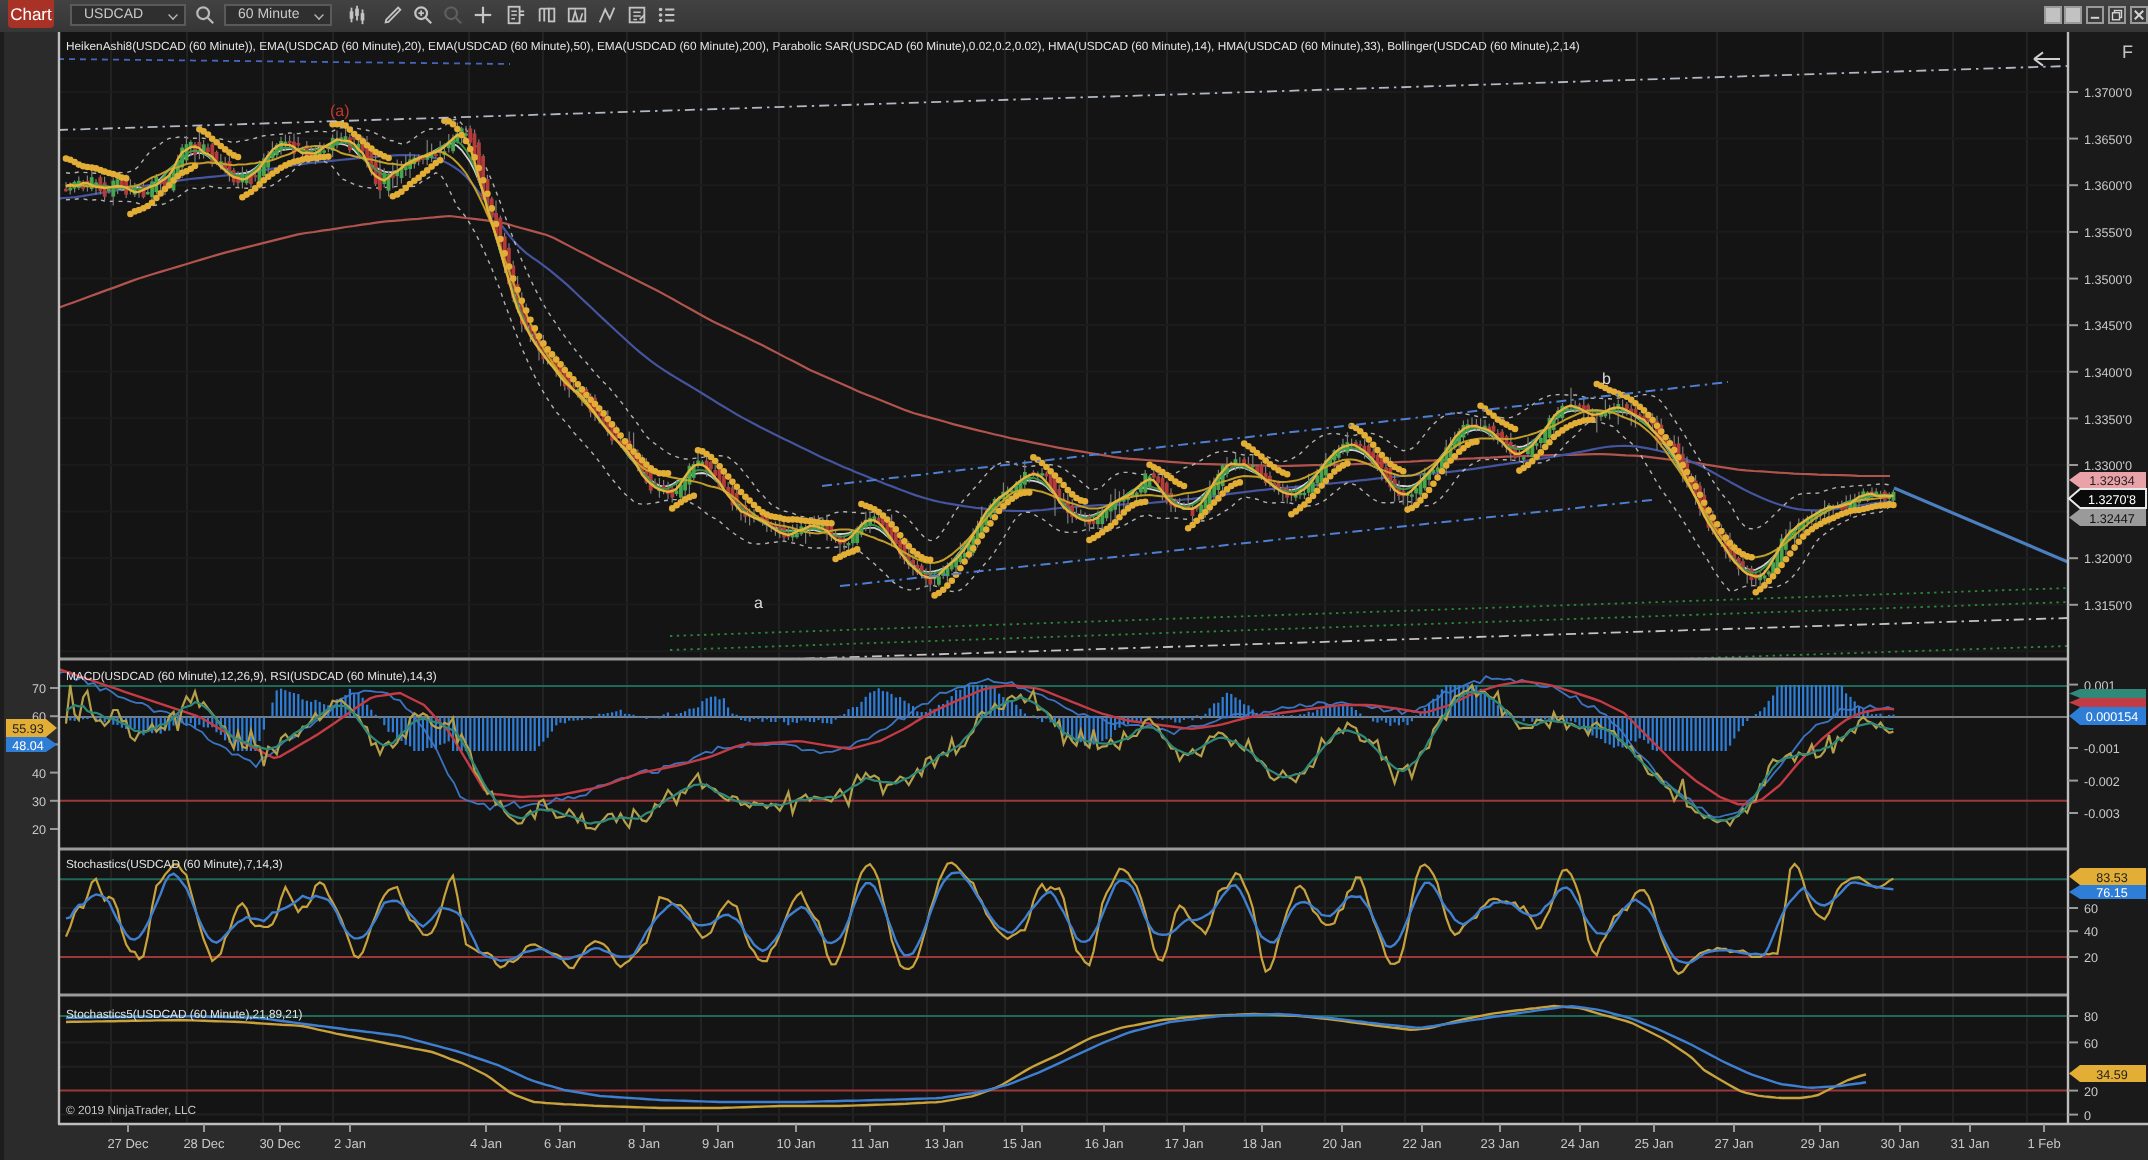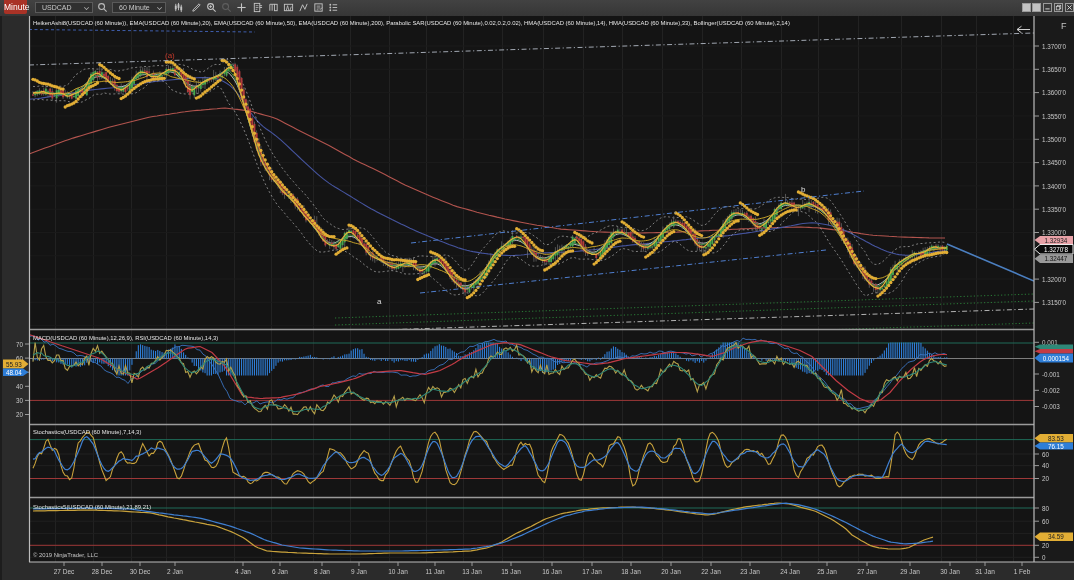--- a/index.html
+++ b/index.html
@@ -1960,21 +1960,21 @@
         <line x1="910" y1="562" x2="910" y2="566" stroke="#9a9a9a"></line>
         <text x="910" y="574" font-size="6.5" fill="#c8c8c8" text-anchor="middle">29 Jan</text>
         <line x1="950" y1="562" x2="950" y2="566" stroke="#9a9a9a"></line>
         <text x="950" y="574" font-size="6.5" fill="#c8c8c8" text-anchor="middle">30 Jan</text>
         <line x1="985" y1="562" x2="985" y2="566" stroke="#9a9a9a"></line>
         <text x="985" y="574" font-size="6.5" fill="#c8c8c8" text-anchor="middle">31 Jan</text>
         <line x1="1022" y1="562" x2="1022" y2="566" stroke="#9a9a9a"></line>
         <text x="1022" y="574" font-size="6.5" fill="#c8c8c8" text-anchor="middle">1 Feb</text>
       </svg></div>
 <div id="tb">
- <div id="tab">Minute</div>
+ <div id="tab">Chart</div>
  <div class="combo" style="left:35px;width:58px">
         <span>USDCAD</span>
         <i></i>
       </div>
  <svg class="ic" style="left:97px" viewBox="0 0 12 12">
         <circle cx="5" cy="5" r="3.2" fill="none" stroke="#b9b9b9" stroke-width="1.2"></circle>
         <line x1="7.5" y1="7.5" x2="10.5" y2="10.5" stroke="#b9b9b9" stroke-width="1.2"></line>
       </svg>
  <div class="combo" style="left:112px;width:54px">
         <span>60 Minute</span>

